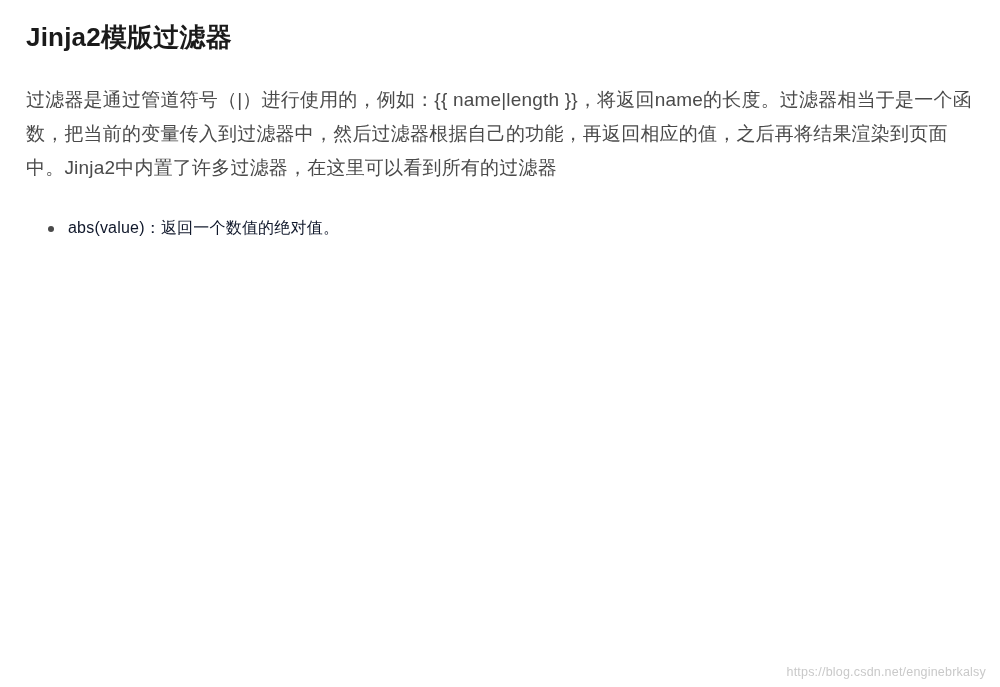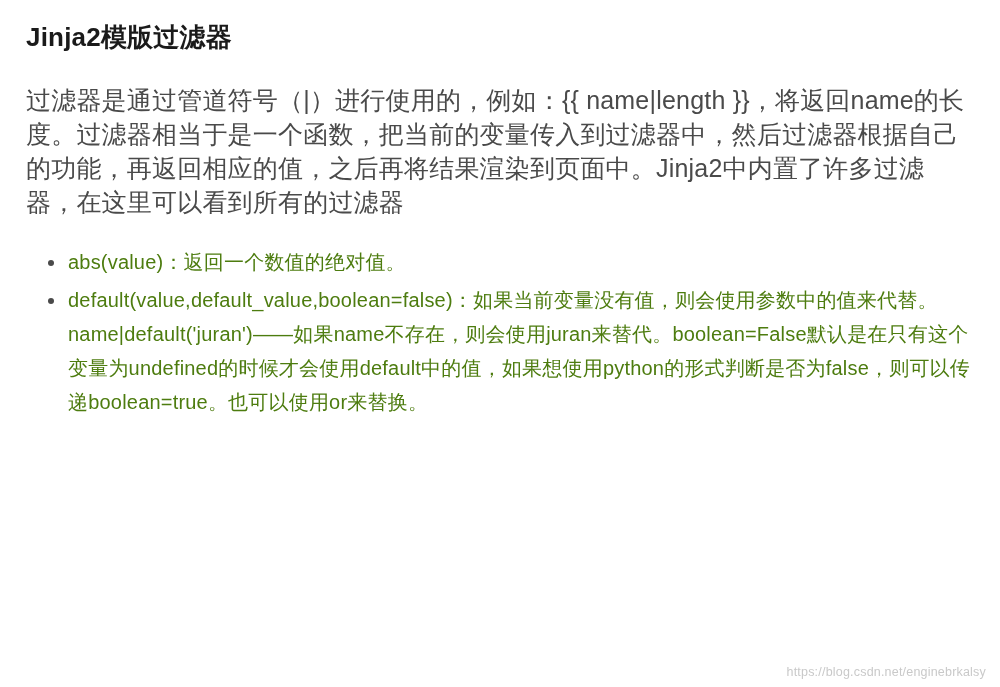--- a/index.html
+++ b/index.html
@@ -22,37 +22,37 @@
   }
   h1.doc-title {
     font-size: 26px;
     font-weight: bold;
     color: #1a1a1a;
     margin: 6px 0 28px 0;
     letter-spacing: 0.2px;
     font-family: "Liberation Sans", sans-serif;
   }
   p.intro {
-    font-size: 25px;
+    font-size: 19px;
     line-height: 34px;
     color: #4a4a4a;
     margin: 0 0 26px 0;
     max-width: 950px;
     letter-spacing: 0.2px;
   }
   ul.filter-list {
     margin: 0;
     padding-left: 42px;
     list-style: none;
   }
   ul.filter-list > li {
     position: relative;
-    font-size: 20px;
+    font-size: 16px;
     line-height: 34px;
-    color: #4d7c0f;
+    color: #0f172a;
     margin-bottom: 4px;
     max-width: 920px;
     letter-spacing: 0.2px;
   }
   ul.filter-list > li::before {
     content: "";
     position: absolute;
     left: -20px;
     top: 15px;
     width: 6px;
@@ -73,17 +73,16 @@
   }
 </style>
 </head>
 <body>
 
 <div class="page">
   <h1 class="doc-title">Jinja2模版过滤器</h1>
   <p class="intro">过滤器是通过管道符号（|）进行使用的，例如：{{ name|length }}，将返回name的长度。过滤器相当于是一个函数，把当前的变量传入到过滤器中，然后过滤器根据自己的功能，再返回相应的值，之后再将结果渲染到页面中。Jinja2中内置了许多过滤器，在这里可以看到所有的过滤器</p>
   <ul class="filter-list">
     <li>abs(value)：返回一个数值的绝对值。</li>
-    <li>default(value,default_value,boolean=false)：如果当前变量没有值，则会使用参数中的值来代替。name|default('juran')——如果name不存在，则会使用juran来替代。boolean=False默认是在只有这个变量为undefined的时候才会使用default中的值，如果想使用python的形式判断是否为false，则可以传递boolean=true。也可以使用or来替换。</li>
   </ul>
 </div>
 
 <div class="watermark">https://blog.csdn.net/enginebrkalsy</div>
 
 </body></html>

